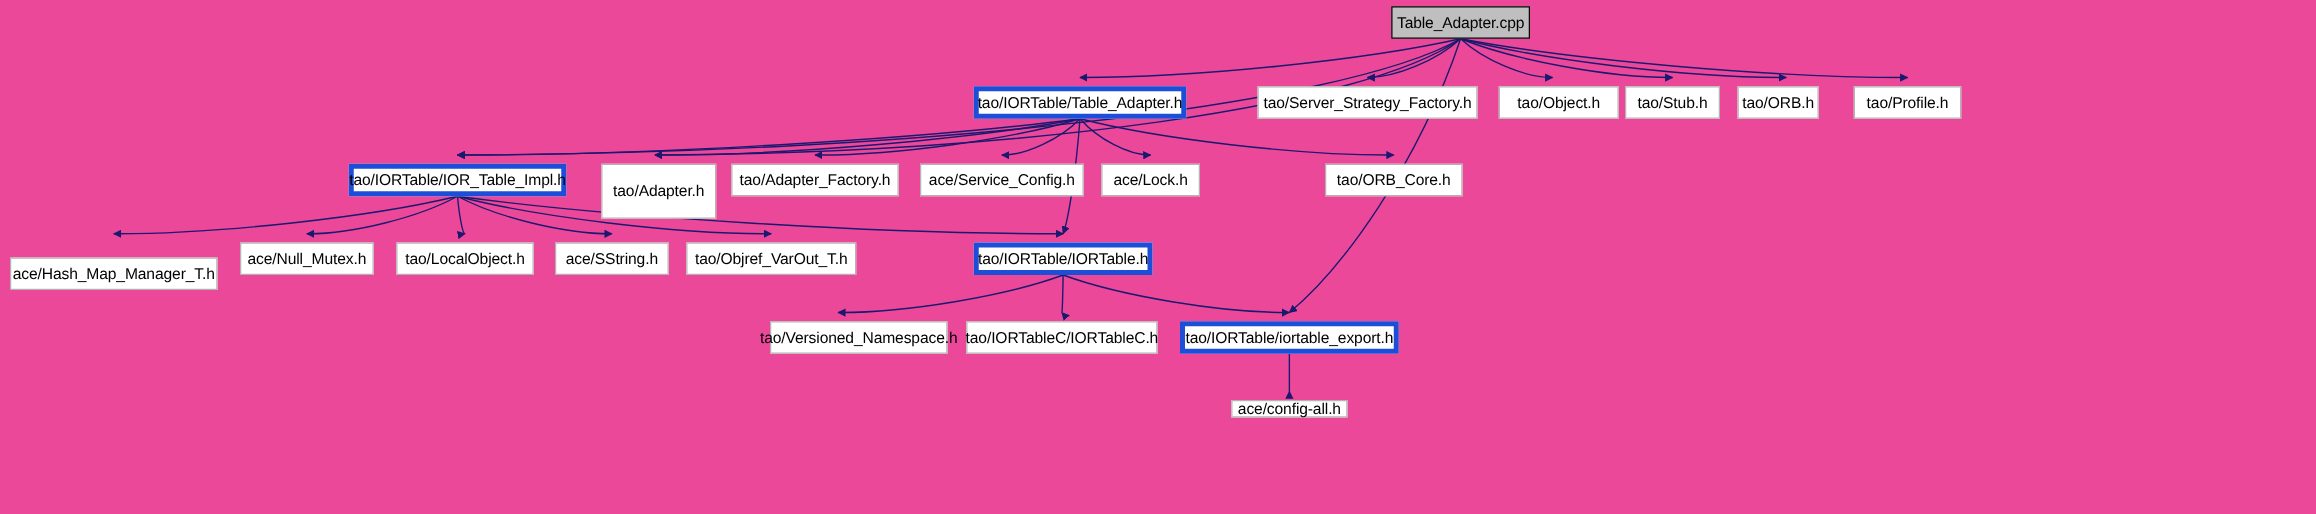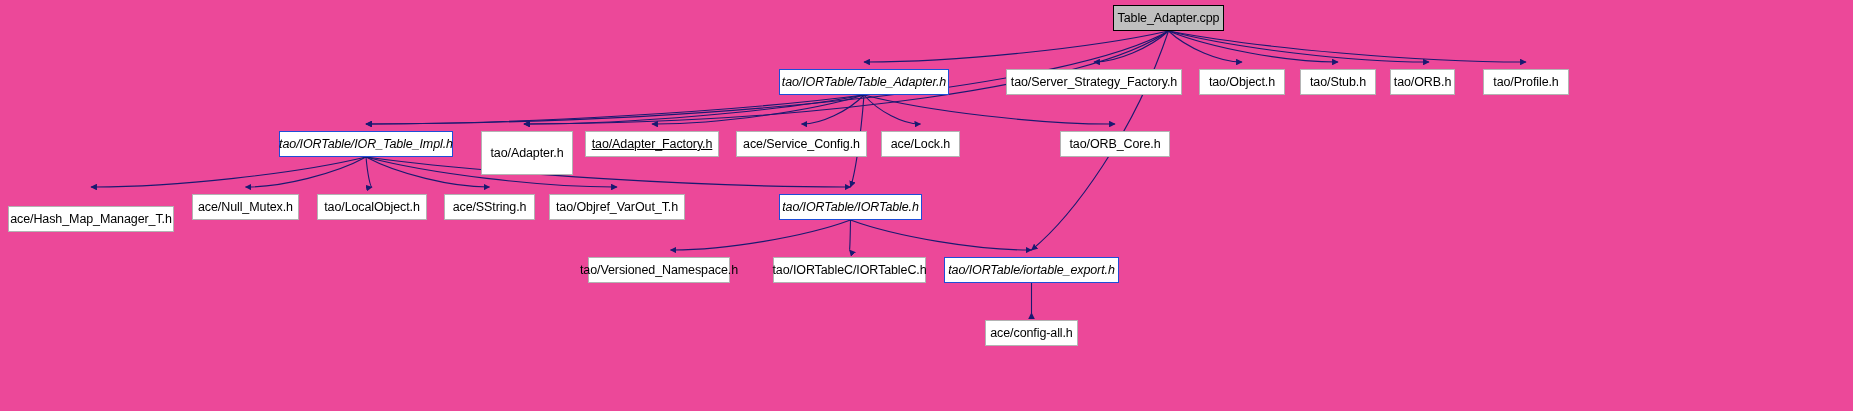--- a/index.html
+++ b/index.html
@@ -38,22 +38,21 @@
     background: #ffffff;
     border: 1px solid #b3b3b3;
     height: 26px;
     letter-spacing: -0.1px;
   }
   .node.root {
     background: #bfbfbf;
     border: 1px solid #000000;
   }
   .node.bold {
-    border: 1px solid #1d4ed8;
-    font-style: italic;
+    border: 4px solid #1d4ed8;
   }
 </style>
 </head>
 <body>
 
 <div id="graph">
 
   <svg id="edges" viewBox="0 0 1853 411" width="1853" height="411" xmlns="http://www.w3.org/2000/svg">
     <defs>
       <marker id="arrow" viewBox="0 0 10 10" refX="9" refY="5" markerWidth="6" markerHeight="6" orient="auto-start-reverse">
@@ -87,35 +86,35 @@
         <path d="M850.5,220 C850.25,236.65 849.8,250.34 849.5,250" marker-end="url(#arrow)"></path>
         <path d="M850.5,220 C895.75,236.65 977.2,250.34 1031.5,250" marker-end="url(#arrow)"></path>
         <path d="M1031.5,283 C1031.5,299.65 1031.5,313.34 1031.5,313" marker-end="url(#arrow)"></path>
       </g>
   </svg>
 
   <div id="node-layer">
       <div class="node root" style="left: 1113px; top: 5px; width: 111px; height: 26px;">Table_Adapter.cpp</div>
       <div class="node bold" style="left: 779px; top: 69px; width: 170px; height: 26px;">tao/IORTable/Table_Adapter.h</div>
       <div class="node" style="left: 1006px; top: 69px; width: 176px; height: 26px;">tao/Server_Strategy_Factory.h</div>
-      <div class="node" style="left: 1199px; top: 69px; width: 86px; height: 26px;">tao/Object.h</div>
+      <div class="node" style="left: 1199px; top: 69px; width: 96px; height: 26px;">tao/Object.h</div>
       <div class="node" style="left: 1300px; top: 69px; width: 76px; height: 26px;">tao/Stub.h</div>
       <div class="node" style="left: 1390px; top: 69px; width: 65px; height: 26px;">tao/ORB.h</div>
       <div class="node" style="left: 1483px; top: 69px; width: 86px; height: 26px;">tao/Profile.h</div>
       <div class="node bold" style="left: 279px; top: 131px; width: 174px; height: 26px;">tao/IORTable/IOR_Table_Impl.h</div>
       <div class="node" style="left: 481px; top: 131px; width: 92px; height: 44px;">tao/Adapter.h</div>
-      <div class="node" style="left: 585px; top: 131px; width: 134px; height: 26px; text-decoration: underline;">tao/Adapter_Factory.h</div>
+      <div class="node" style="left: 585px; top: 131px; width: 134px; height: 26px;">tao/Adapter_Factory.h</div>
       <div class="node" style="left: 736px; top: 131px; width: 131px; height: 26px;">ace/Service_Config.h</div>
       <div class="node" style="left: 881px; top: 131px; width: 79px; height: 26px;">ace/Lock.h</div>
       <div class="node" style="left: 1060px; top: 131px; width: 110px; height: 26px;">tao/ORB_Core.h</div>
       <div class="node" style="left: 8px; top: 206px; width: 166px; height: 26px;">ace/Hash_Map_Manager_T.h</div>
       <div class="node" style="left: 192px; top: 194px; width: 107px; height: 26px;">ace/Null_Mutex.h</div>
       <div class="node" style="left: 317px; top: 194px; width: 110px; height: 26px;">tao/LocalObject.h</div>
       <div class="node" style="left: 444px; top: 194px; width: 91px; height: 26px;">ace/SString.h</div>
       <div class="node" style="left: 549px; top: 194px; width: 136px; height: 26px;">tao/Objref_VarOut_T.h</div>
       <div class="node bold" style="left: 779px; top: 194px; width: 143px; height: 26px;">tao/IORTable/IORTable.h</div>
-      <div class="node" style="left: 588px; top: 257px; width: 142px; height: 26px;">tao/Versioned_Namespace.h</div>
+      <div class="node" style="left: 616px; top: 257px; width: 142px; height: 26px;">tao/Versioned_Namespace.h</div>
       <div class="node" style="left: 773px; top: 257px; width: 153px; height: 26px;">tao/IORTableC/IORTableC.h</div>
       <div class="node bold" style="left: 944px; top: 257px; width: 175px; height: 26px;">tao/IORTable/iortable_export.h</div>
-      <div class="node" style="left: 985px; top: 320px; width: 93px; height: 26px;">ace/config-all.h</div>
+      <div class="node" style="left: 985px; top: 320px; width: 93px; height: 14px;">ace/config-all.h</div>
     </div>
 
 </div>
 
 </body></html>

